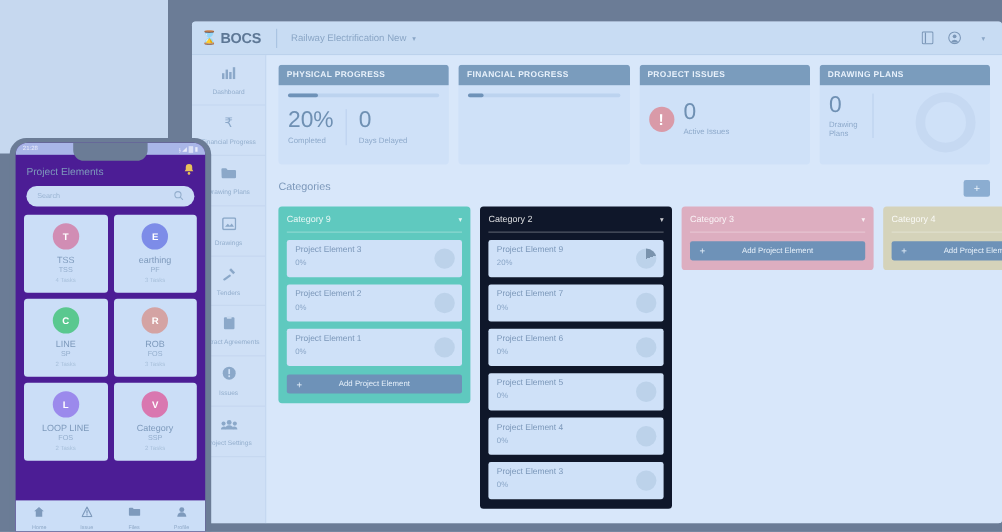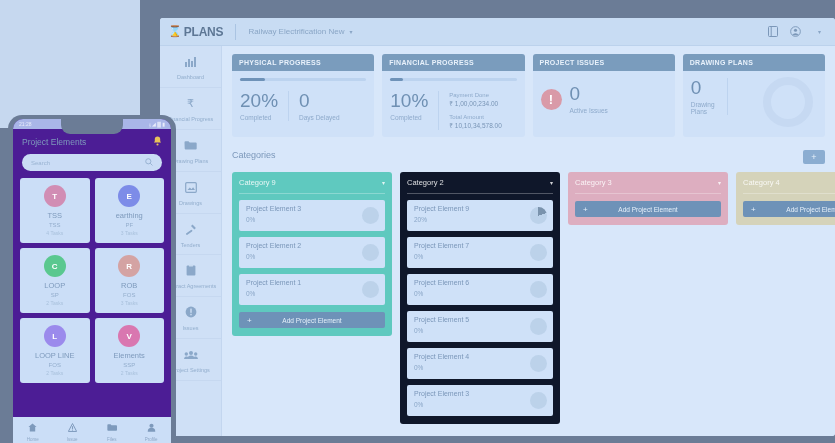--- a/index.html
+++ b/index.html
@@ -177,21 +177,21 @@
 
 <div id="stage">
 
   <div class="bg-panel"></div>
 
   <div class="desktop">
 
     <div class="topbar">
       <div class="logo">
         <span class="logo-mark">⌛</span>
-        <span class="logo-text">PLANS</span>
+        <span class="logo-text">BOCS</span>
       </div>
       <div class="topbar-div"></div>
       <span class="proj-name">Railway Electrification New</span>
       <span class="caret">▾</span>
       <div class="topbar-right">
         <span class="tb-icon">
           <svg width="10" height="11" viewBox="0 0 10 11">
               <rect x="0.5" y="0.5" width="9" height="10" rx="1" fill="none" stroke="#7b97b8"></rect>
               <line x1="3.2" y1="1" x2="3.2" y2="10" stroke="#7b97b8"></line>
             </svg>
@@ -312,37 +312,20 @@
               </div>
             </div>
           </div>
 
           <div class="card">
             <div class="card-hd">FINANCIAL PROGRESS</div>
             <div class="card-bd">
               <div class="prog-track">
                 <div class="prog-fill" id="pf-financial" style="width: 10%;"></div>
               </div>
-              <div class="stat-row">
-                <div class="stat-col">
-                  <div class="big-num">10%</div>
-                  <div class="sub">Completed</div>
-                </div>
-                <div class="vdiv"></div>
-                <div class="fin-col">
-                  <div>
-                    <div class="fin-lbl">Payment Done</div>
-                    <div class="fin-val">₹ 1,00,00,234.00</div>
-                  </div>
-                  <div>
-                    <div class="fin-lbl">Total Amount</div>
-                    <div class="fin-val">₹ 10,10,34,578.00</div>
-                  </div>
-                </div>
-              </div>
             </div>
           </div>
 
           <div class="card">
             <div class="card-hd">PROJECT ISSUES</div>
             <div class="card-bd">
               <div class="issue-row">
                 <div class="issue-badge">!</div>
                 <div class="stat-col">
                   <div class="big-num">0</div>
@@ -493,39 +476,39 @@
             <div class="t-tasks">4 Tasks</div>
           </div>
           <div class="tile">
             <div class="avatar" style="background: rgb(125, 140, 232);">E</div>
             <div class="t-name">earthing</div>
             <div class="t-sub">PF</div>
             <div class="t-tasks">3 Tasks</div>
           </div>
           <div class="tile">
             <div class="avatar" style="background: rgb(90, 200, 143);">C</div>
-            <div class="t-name">LOOP</div>
+            <div class="t-name">LINE</div>
             <div class="t-sub">SP</div>
             <div class="t-tasks">2 Tasks</div>
           </div>
           <div class="tile">
             <div class="avatar" style="background: rgb(212, 163, 163);">R</div>
             <div class="t-name">ROB</div>
             <div class="t-sub">FOS</div>
             <div class="t-tasks">3 Tasks</div>
           </div>
           <div class="tile">
             <div class="avatar" style="background: rgb(155, 138, 236);">L</div>
             <div class="t-name">LOOP LINE</div>
             <div class="t-sub">FOS</div>
             <div class="t-tasks">2 Tasks</div>
           </div>
           <div class="tile">
             <div class="avatar" style="background: rgb(217, 119, 176);">V</div>
-            <div class="t-name">Elements</div>
+            <div class="t-name">Category</div>
             <div class="t-sub">SSP</div>
             <div class="t-tasks">2 Tasks</div>
           </div>
         </div>
       <div class="ph-nav" id="phone-nav">
           <div class="nv"><span><svg width="9" height="9" viewBox="0 0 10 10">
                 <path d="M5 0.6L9.5 4.5H8v5H2v-5H0.5z" fill="#7e9abc"></path>
               </svg></span><span class="nv-lbl">Home</span></div>
           <div class="nv"><span><svg width="9" height="9" viewBox="0 0 10 10">
                 <path d="M5 0.6L9.6 9.4H0.4z" fill="none" stroke="#7e9abc" stroke-width="1.1"></path>

